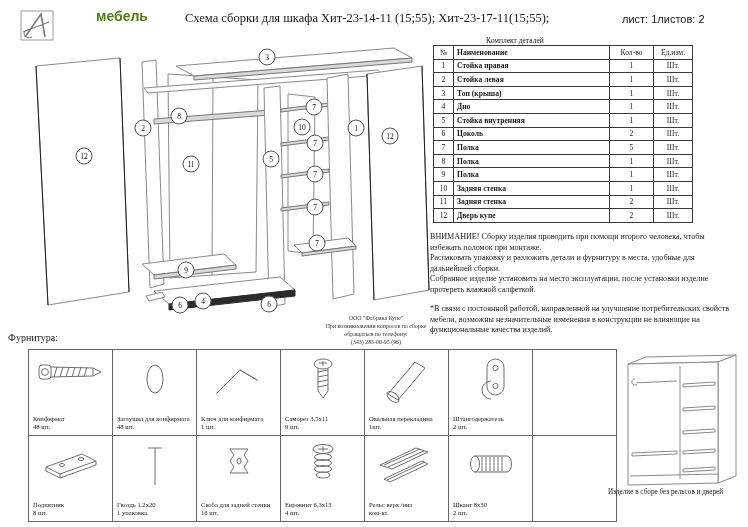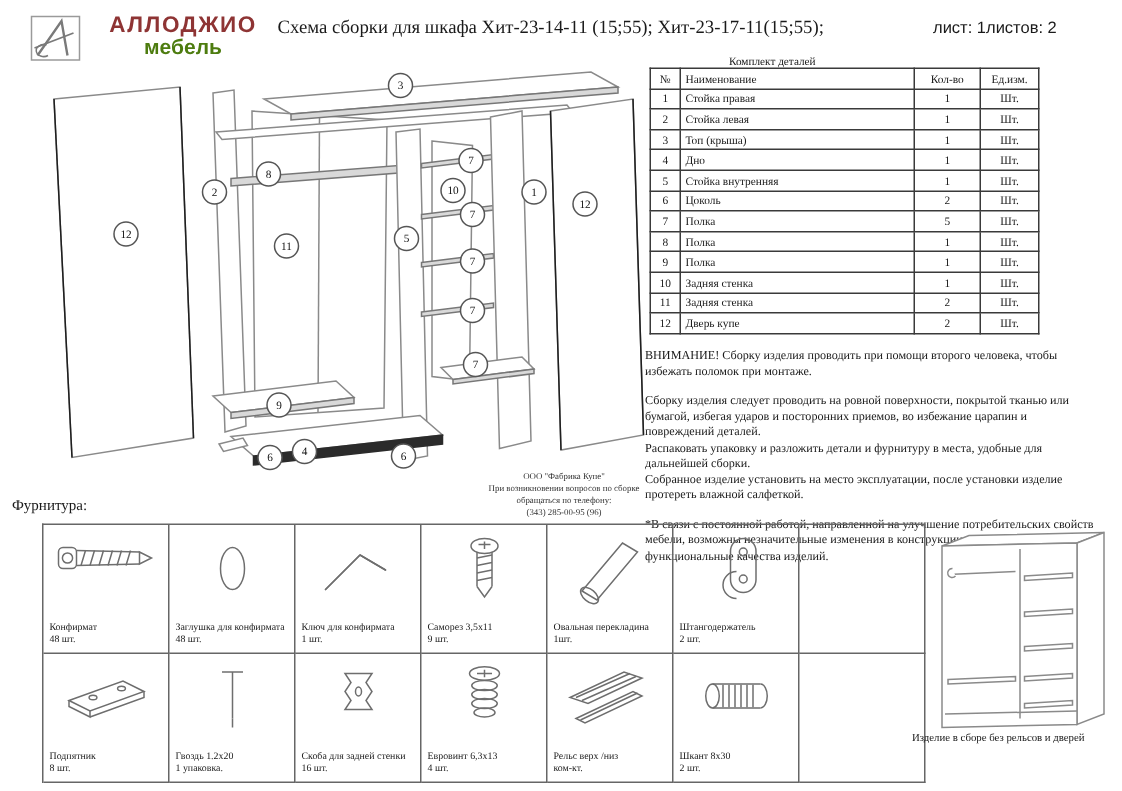--- a/index.html
+++ b/index.html
@@ -24,21 +24,21 @@
   .callout-circle { fill:#fff; stroke:#555; stroke-width:1; }
   .callout-text { font-size:7.5px; fill:#111; text-anchor:middle; font-family:"Liberation Serif",serif; }
 
   .factory { left:316px; top:315px; width:120px; font-size:5.9px; line-height:1.35; text-align:center; color:#333; }
 
   
   .parts-caption { left:438px; top:36px; font-size:7.5px;padding-left:48px; }
   .parts-table-wrap { left:433px; top:45px; }
   table.parts { border-collapse:collapse; }
   table.parts th, table.parts td { border:1px solid #3a3a3a; font-size:7.6px; font-weight:normal; padding:1px 3px; height:13.6px; text-align:center; }
-  table.parts th:nth-child(2), table.parts td:nth-child(2) { text-align:left; }
+  table.parts th:nth-child(2), table.parts td:nth-child(2) { text-align:left;font-weight:bold; }
   col.c-num { width:20px; } col.c-name { width:156px; } col.c-qty { width:44px; } col.c-unit { width:39px; }
 
   
   .notes { left:430px; top:232px; width:300px; font-size:8.1px; line-height:1.3; }
   .notes .gap { margin-top:9px; }
 
   
   .hw-title { left:8px; top:332px; font-size:10px; }
   .hw-grid { left:28px; top:349px; display:grid; grid-template-columns:repeat(7, 84px); grid-auto-rows:86px; border-top:1px solid #666; border-left:1px solid #666; }
   .hw-cell { position:relative; border-right:1px solid #666; border-bottom:1px solid #666; }
@@ -56,21 +56,20 @@
 
 <div class="abs logo-box">
   <svg width="34" height="31" viewBox="0 0 34 31">
     <rect x="1" y="1" width="32" height="29" fill="#fff" stroke="#9a9a9a"></rect>
     <path d="M5,27 L21,4 L25,27" fill="none" stroke="#7a7a7a" stroke-width="1.6"></path>
     <path d="M3,22 L29,12" fill="none" stroke="#7a7a7a" stroke-width="1.2"></path>
     <path d="M12,27 a5,4 0 1 1 -1,-7" fill="none" stroke="#7a7a7a" stroke-width="1"></path>
   </svg>
 </div>
 <div class="abs logo-text">
-  <div class="logo-title">АЛЛОДЖИО</div>
   <div class="logo-sub">мебель</div>
 </div>
 <div class="abs doc-title">
   <div>Схема сборки для шкафа Хит-23-14-11 (15;55); Хит-23-17-11(15;55);</div>
 </div>
 <div class="abs sheet-info">
   <span>лист: 1</span>
   <span>листов: 2</span>
 </div>
 
@@ -254,21 +253,20 @@
           <td>Дверь купе</td>
           <td>2</td>
           <td>Шт.</td>
         </tr>
       </tbody>
   </table>
 </div>
 
 <div class="abs notes">
   <div>ВНИМАНИЕ! Сборку изделия проводить при помощи второго человека, чтобы избежать поломок при монтаже.</div>
-  <div class="gap">Сборку изделия следует проводить на ровной поверхности, покрытой тканью или бумагой, избегая ударов и посторонних приемов, во избежание царапин и повреждений деталей.</div>
   <div>Распаковать упаковку и разложить детали и фурнитуру в места, удобные для дальнейшей сборки.</div>
   <div>Собранное изделие установить на место эксплуатации, после установки изделие протереть влажной салфеткой.</div>
   <div class="gap">*В связи с постоянной работой, направленной на улучшение потребительских свойств мебели, возможны незначительные изменения в конструкции не влияющие на функциональные качества изделий.</div>
 </div>
 
 <div class="abs hw-title">Фурнитура:</div>
 <div class="abs hw-grid">
 
   <div class="hw-cell">
     <div class="hw-icon">

